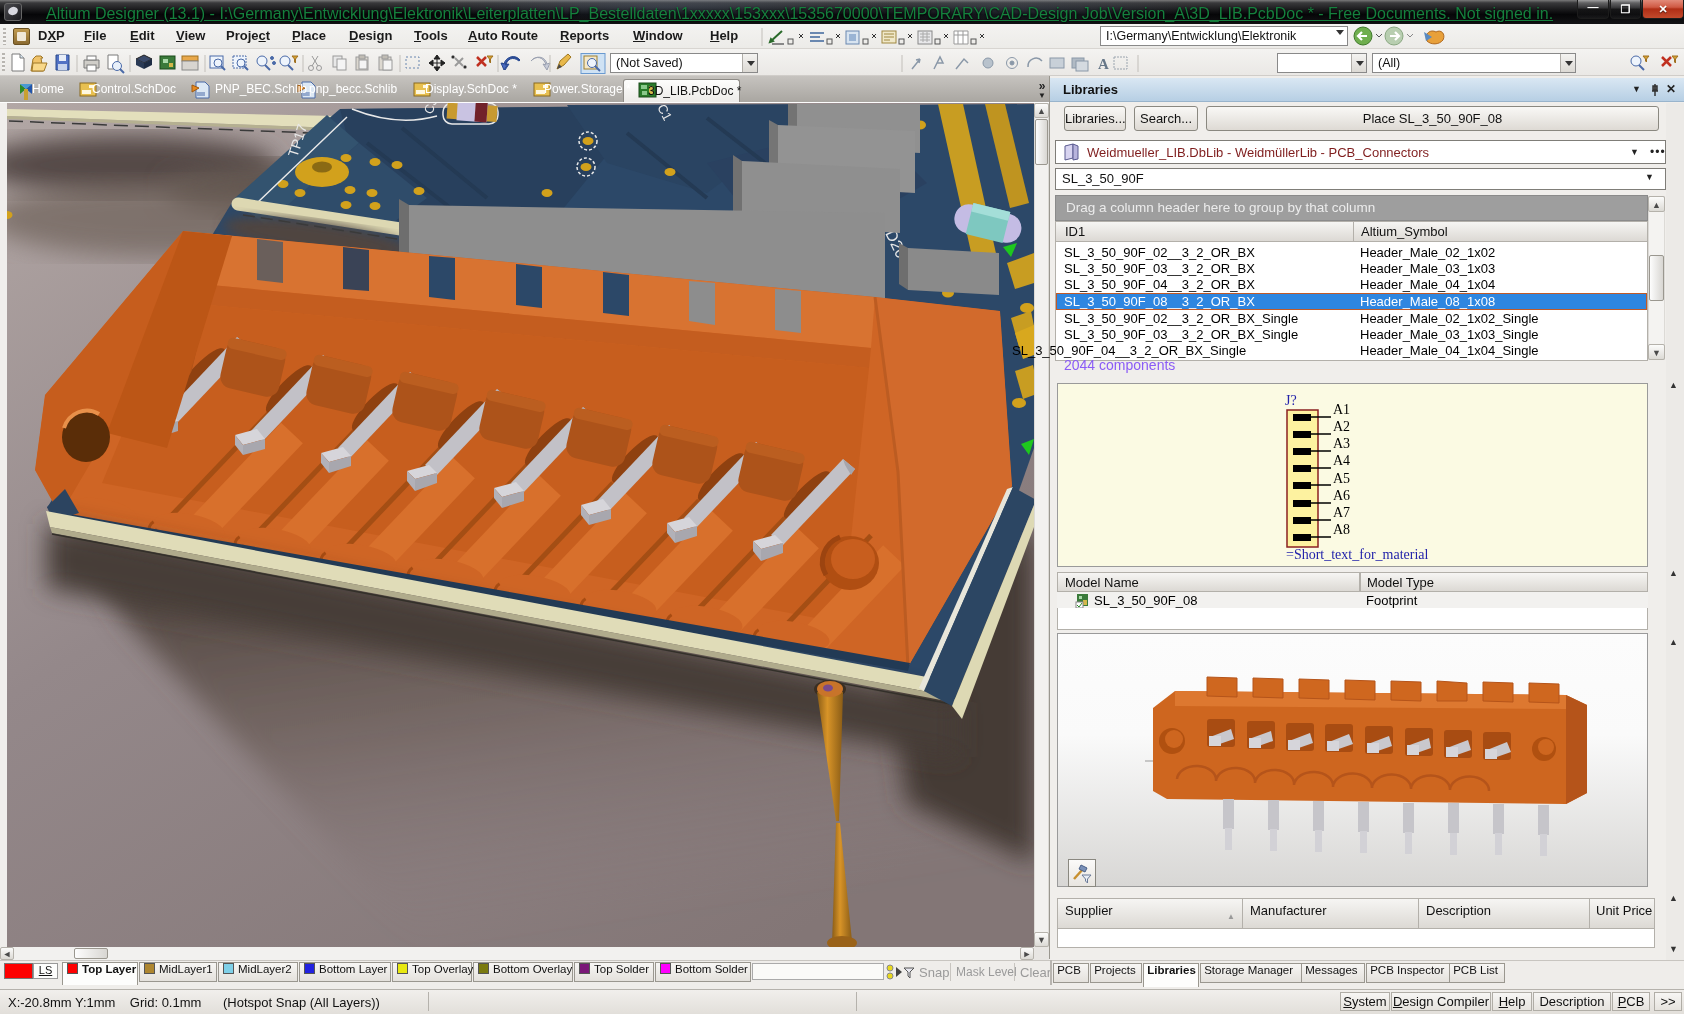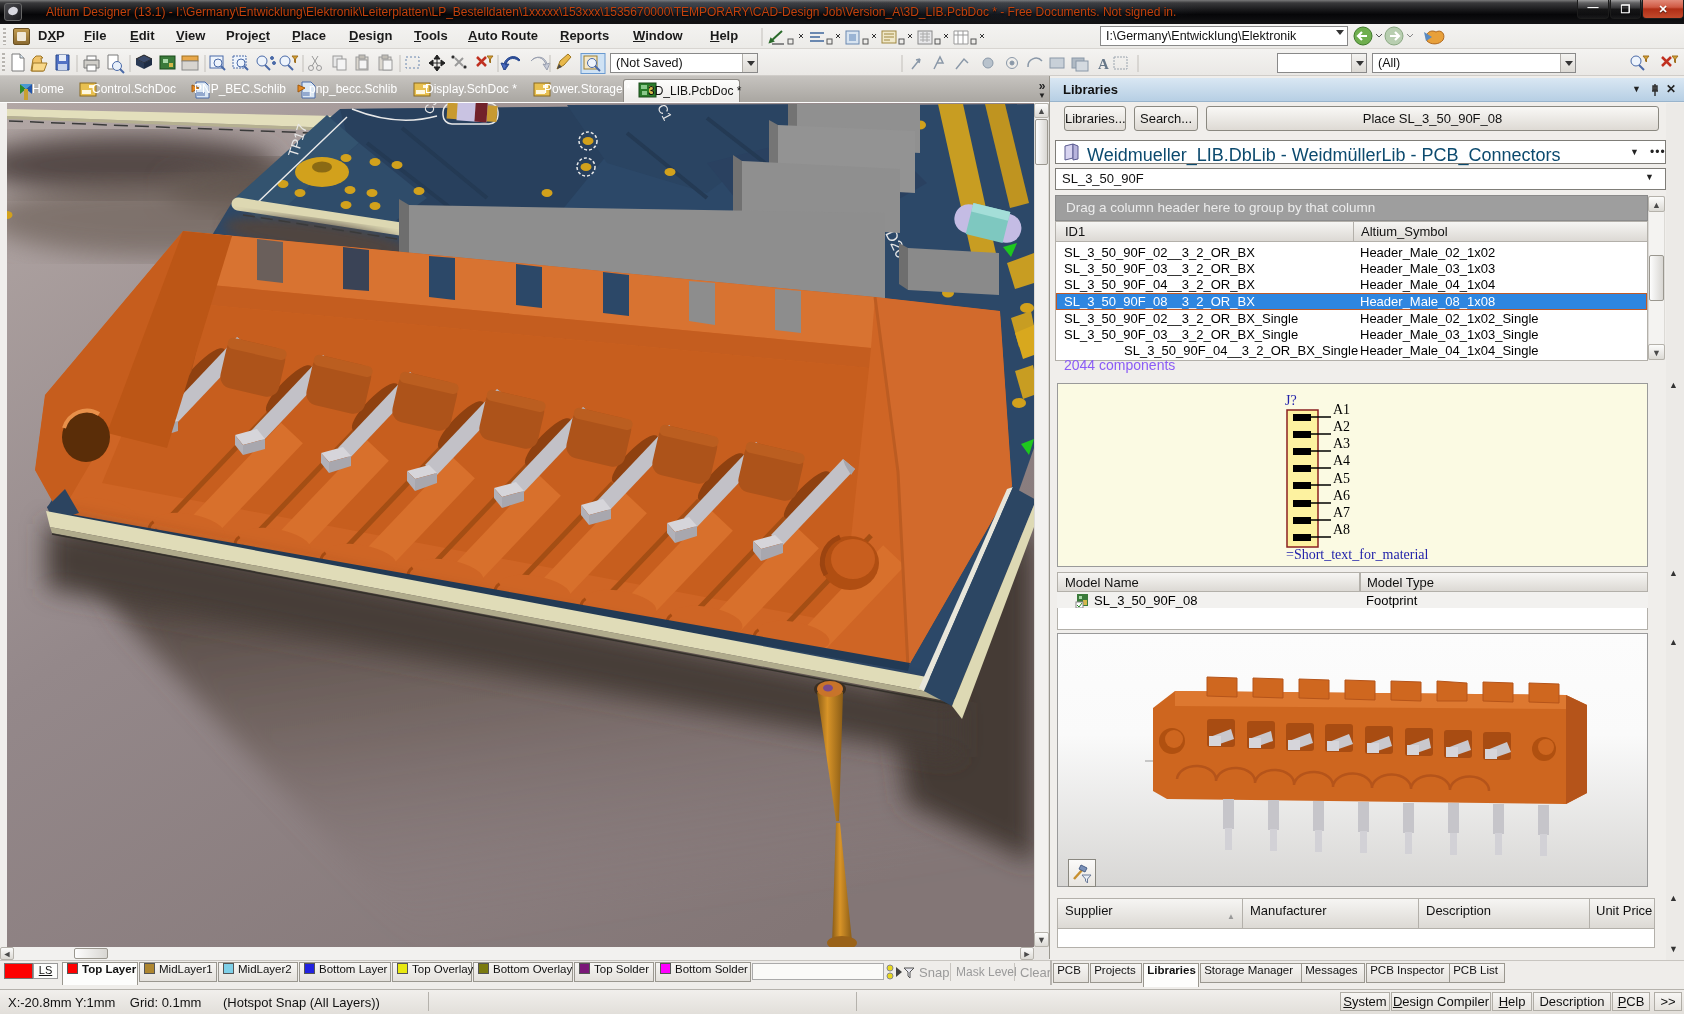--- a/index.html
+++ b/index.html
@@ -5,21 +5,21 @@
 * { margin:0; padding:0; box-sizing:border-box; }
 html,body { width:1684px; height:1014px; overflow:hidden; font-family:"Liberation Sans",sans-serif; }
 body { position:relative; background:#f0eeec; }
 .abs { position:absolute; }
 
 #titlebar { left:0; top:0; width:1684px; height:24px;
   background:linear-gradient(#7a7a7a 0%, #39393b 12%, #1a1a1c 40%, #060608 60%, #131315 100%); }
 #titleglow { left:430px; top:0; width:780px; height:24px;
   background:radial-gradient(ellipse 45% 90% at 30% 30%, rgba(120,145,180,.22), rgba(120,145,180,0) 70%),
              radial-gradient(ellipse 35% 90% at 75% 40%, rgba(120,145,180,.18), rgba(120,145,180,0) 70%); }
-#titletext { left:46px; top:5px; color:#c2410c; font-size:12px; white-space:nowrap; text-shadow:0 1px 2px #000; }
+#titletext { left:46px; top:5px; color:#15803d; font-size:16px; white-space:nowrap; text-shadow:0 1px 2px #000;text-decoration:underline; }
 .winbtn { top:0px; height:19px; border:1px solid #1c1c1c; border-top:none; border-radius:0 0 4px 4px;
   background:linear-gradient(rgba(255,255,255,.28), rgba(255,255,255,.08) 45%, rgba(0,0,0,.25) 50%, rgba(255,255,255,.06)); }
 #btnmin { left:1577px; width:32px; }
 #btnmax { left:1610px; width:31px; }
 #btnclose { left:1642px; width:42px;
   background:linear-gradient(#e28a79 0%, #cf5943 40%, #b02e16 50%, #c34a2c 100%); }
 .winglyph { position:absolute; color:#fff; font-size:11px; font-weight:bold; left:0; right:0; text-align:center; top:3px; text-shadow:0 1px 1px rgba(0,0,0,.6); }
 
 #menubar { left:0; top:24px; width:1684px; height:25px; background:linear-gradient(#f4f3f1,#ecebe8); border-bottom:1px solid #d8d5d1; }
 .menuitem { position:absolute; top:28px; font-size:13px; color:#1a1a1a;font-weight:bold; }
@@ -310,21 +310,21 @@
 
   <g transform="translate(629,3)">
       <rect width="17" height="14" fill="#2a7a2a" stroke="#1a4a1a"></rect>
       <rect x="2" y="2" width="6" height="4" fill="#8ac88a"></rect>
       <rect x="10" y="3" width="4" height="8" fill="#d4b84a"></rect>
       <rect x="3" y="8" width="5" height="4" fill="#8ac88a"></rect>
     </g>
 </svg>
 <div class="doctab" style="left:32px">Home</div>
 <div class="doctab" style="left:92px">Control.SchDoc</div>
-<div class="doctab" style="left:194px">PNP_BEC.Schlib</div>
+<div class="doctab" style="left:215px">PNP_BEC.Schlib</div>
 <div class="doctab" style="left:309px">pnp_becc.Schlib</div>
 <div class="doctab" style="left:425px">Display.SchDoc *</div>
 <div class="doctab" style="left:544px">Power.Storage *</div>
 <div class="doctab" style="left:648px;color:#111;top:84px">3D_LIB.PcbDoc *</div>
 <div class="abs" style="left:1035px;top:79px;width:14px;height:24px;font-size:12px;color:#222;font-weight:bold;text-align:center">»<br><span style="font-size:8px;position:relative;top:-6px">▼</span></div>
 
 <div class="abs" style="left:0;top:102px;width:1049px;height:1px;background:#fdfdfd"></div>
 <div class="abs" id="viewport" style="left:7px;top:103px;width:1027px;height:844px;background:#9c8f90">
 <svg width="1027" height="844" viewBox="0 0 1027 844">
 <defs>
@@ -646,21 +646,21 @@
   </svg>
 <div class="abs" style="left:1666px;top:82px;font-size:12px;color:#222;font-weight:bold">✕</div>
 <div class="btn" style="left:1064px;top:106px;width:62px;height:25px;line-height:23px">Libraries...</div>
 <div class="btn" style="left:1134px;top:106px;width:64px;height:25px;line-height:23px">Search...</div>
 <div class="btn" style="left:1206px;top:106px;width:453px;height:25px;line-height:23px">Place SL_3_50_90F_08</div>
 <div class="field" style="left:1055px;top:140px;width:611px;height:24px"></div>
 <svg class="abs" style="left:1062px;top:143px" width="20" height="18">
     <path d="M3 3 l8 -2 v14 l-8 2 z" fill="#d8d4f0" stroke="#5a5a90"></path>
     <path d="M11 1 l5 2 v13 l-5 1 z" fill="#b8b4dc" stroke="#5a5a90"></path>
   </svg>
-<div class="abs" style="left:1087px;top:145px;font-size:18px;color:#0c4a6e;white-space:nowrap">Weidmueller_LIB.DbLib - WeidmüllerLib - PCB_Connectors</div>
+<div class="abs" style="left:1087px;top:145px;font-size:13px;color:#7f1d1d;white-space:nowrap">Weidmueller_LIB.DbLib - WeidmüllerLib - PCB_Connectors</div>
 <div class="abs" style="left:1630px;top:147px;font-size:9px;color:#222">▼</div>
 <div class="abs" style="left:1650px;top:145px;font-size:12px;color:#222;letter-spacing:1px">•••</div>
 <div class="field" style="left:1055px;top:168px;width:611px;height:22px"></div>
 <div class="abs" style="left:1062px;top:171px;font-size:13px;color:#111">SL_3_50_90F</div>
 <div class="abs" style="left:1645px;top:172px;font-size:9px;color:#222">▼</div>
 <div class="abs" style="left:1055px;top:195px;width:593px;height:26px;background:#9e9e9e;border:1px solid #8a8a8a"></div>
 <div class="abs" style="left:1066px;top:200px;font-size:13.5px;color:#ececec">Drag a column header here to group by that column</div>
 <div class="colhdr" style="left:1055px;top:221px;width:299px;height:21px;padding:2px 0 0 9px">ID1</div>
 <div class="colhdr" style="left:1353px;top:221px;width:295px;height:21px;padding:2px 0 0 7px">Altium_Symbol</div>
 <div class="abs" style="left:1055px;top:242px;width:593px;height:119px;background:#fff;border:1px solid #b3b0aa;border-top:none"></div>
@@ -670,21 +670,21 @@
 <div class="row" style="left:1360px;top:261px">Header_Male_03_1x03</div>
 <div class="row" style="left:1064px;top:277px">SL_3_50_90F_04__3_2_OR_BX</div>
 <div class="row" style="left:1360px;top:277px">Header_Male_04_1x04</div>
 <div class="abs" style="left:1056px;top:293px;width:591px;height:17px;background:#2e86e0;border:1px solid #c05a28"></div>
 <div class="row" style="left:1064px;top:294px;color:#fff">SL_3_50_90F_08__3_2_OR_BX</div>
 <div class="row" style="left:1360px;top:294px;color:#fff">Header_Male_08_1x08</div>
 <div class="row" style="left:1064px;top:311px">SL_3_50_90F_02__3_2_OR_BX_Single</div>
 <div class="row" style="left:1360px;top:311px">Header_Male_02_1x02_Single</div>
 <div class="row" style="left:1064px;top:327px">SL_3_50_90F_03__3_2_OR_BX_Single</div>
 <div class="row" style="left:1360px;top:327px">Header_Male_03_1x03_Single</div>
-<div class="row" style="left:1124px;top:343px">SL_3_50_90F_04__3_2_OR_BX_Single</div>
+<div class="row" style="left:1012px;top:343px">SL_3_50_90F_04__3_2_OR_BX_Single</div>
 <div class="row" style="left:1360px;top:343px">Header_Male_04_1x04_Single</div>
 
 <div class="sbtrack abs" style="left:1648px;top:196px;width:17px;height:164px;background:#f4f3f1"></div>
 <div class="sbbtn abs" style="left:1648px;top:196px;width:17px;height:16px">
     <span class="arrglyph" style="top:3px">▲</span>
   </div>
 <div class="sbbtn abs" style="left:1648px;top:344px;width:17px;height:16px">
     <span class="arrglyph" style="top:3px">▼</span>
   </div>
 <div class="sbthumb abs" style="left:1649px;top:255px;width:15px;height:46px"></div>

